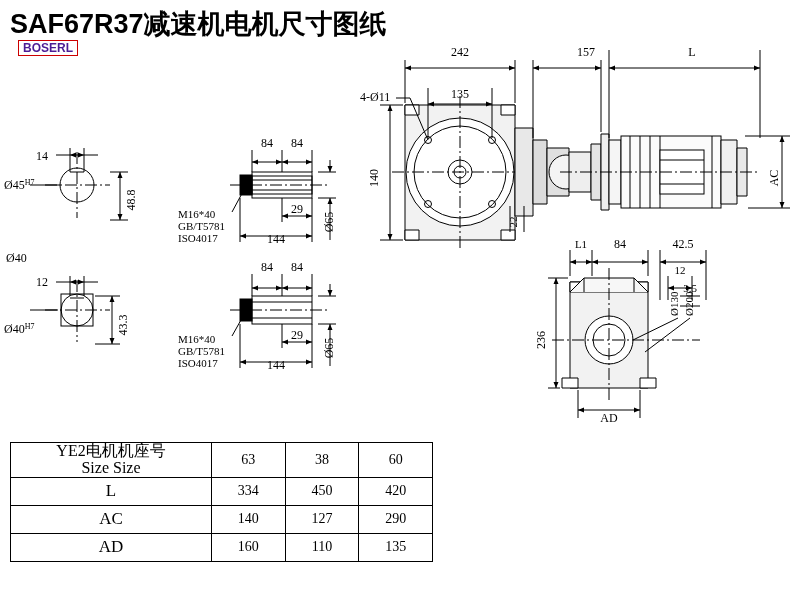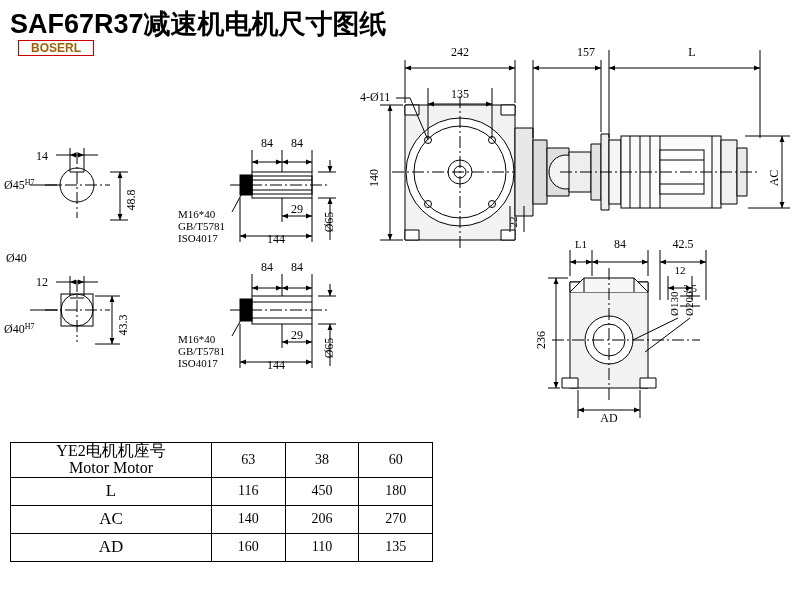--- a/index.html
+++ b/index.html
@@ -9,23 +9,23 @@
     color:#000;position:relative;overflow:hidden;
   }
   #page{position:absolute;left:0;top:0;width:800px;height:445px;}
   .title{
     position:absolute;left:10px;top:6px;
     font-family:"Liberation Sans", sans-serif;
     font-weight:bold;font-size:27px;letter-spacing:0px;white-space:nowrap;
   }
   .logo{
     position:absolute;left:18px;top:40px;
-    border:1px solid #cc0000;color:#a16207;
+    border:1px solid #cc0000;color:#4c1d95;
     font-family:"Liberation Sans", sans-serif;
-    font-size:12px;font-weight:bold;padding:1px 12px;line-height:12px;
+    font-size:12px;font-weight:bold;padding:1px 4px;line-height:12px;
   }
   svg{position:absolute;left:0;top:0;}
   .dim{font-family:"Liberation Serif", serif;font-size:12px;}
   .dimsm{font-family:"Liberation Serif", serif;font-size:11px;}
   .note{font-family:"Liberation Serif", serif;font-size:11px;}
   
   .tbl{
     position:absolute;left:10px;top:442px;width:423px;
     border-collapse:collapse;
     padding-left:12px;
@@ -364,37 +364,37 @@
       <text x="178" y="355">GB/T5781</text>
       <text x="178" y="367">ISO4017</text>
     </g>
   </svg>
 
   <table class="tbl">
     <tbody>
       <tr>
         <td class="head" rowspan="1">
           <div>YE2电机机座号</div>
-          <div>Motor Motor</div>
+          <div>Size Size</div>
         </td>
         <td>63</td>
         <td>38</td>
         <td>60</td>
       </tr>
       <tr>
         <td class="labcell">L</td>
-        <td>116</td>
+        <td>334</td>
         <td>450</td>
-        <td>180</td>
+        <td>420</td>
       </tr>
       <tr>
         <td class="labcell">AC</td>
         <td>140</td>
-        <td>206</td>
-        <td>270</td>
+        <td>127</td>
+        <td>290</td>
       </tr>
       <tr>
         <td class="labcell">AD</td>
         <td>160</td>
         <td>110</td>
         <td>135</td>
       </tr>
     </tbody>
   </table>
 

